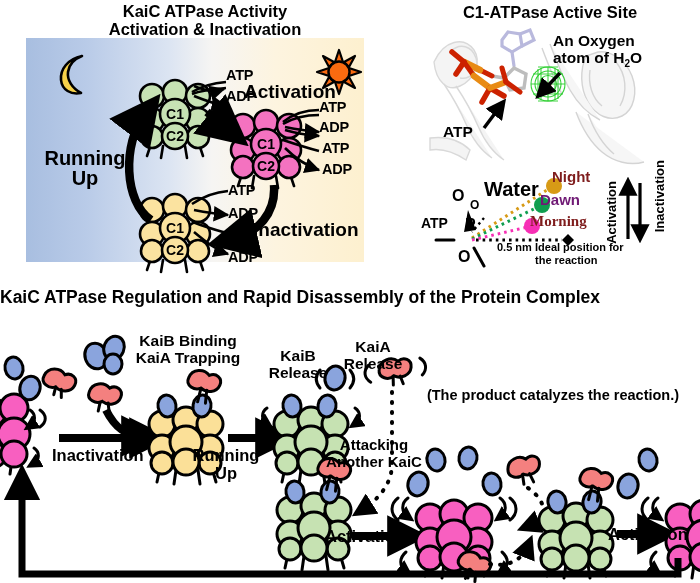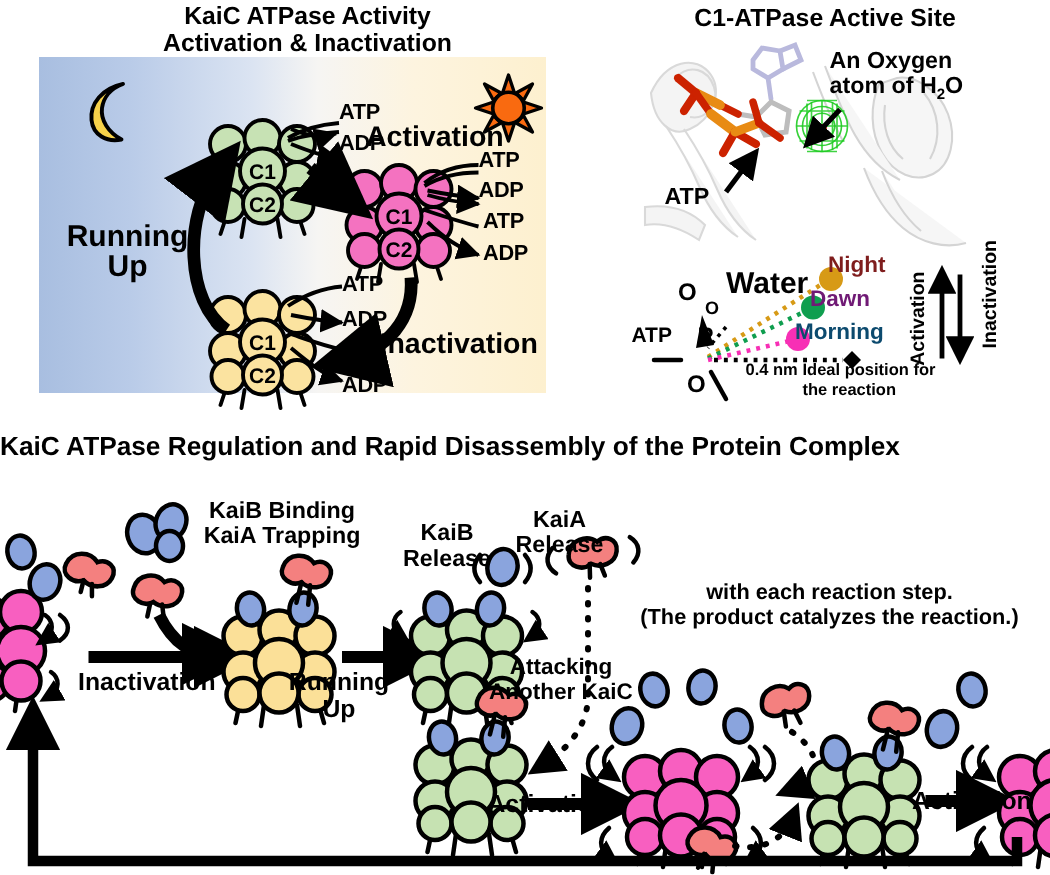--- a/index.html
+++ b/index.html
@@ -286,22 +286,22 @@
   <circle cx="104" cy="66" r="8" fill="#f72fb5"></circle>
 </svg>
 <div class="abs" style="left:465px;top:216px;font-size:16px;font-weight:bold;">P</div>
 <div class="abs" style="left:452px;top:187px;font-size:16px;font-weight:bold;">O</div>
 <div class="abs" style="left:470px;top:198px;font-size:12px;font-weight:bold;">O</div>
 <div class="abs" style="left:458px;top:248px;font-size:16px;font-weight:bold;">O</div>
 <div class="abs" style="left:421px;top:215px;font-size:14px;font-weight:bold;">ATP</div>
 <div class="abs" style="left:484px;top:178px;font-size:20px;font-weight:bold;">Water</div>
 <div class="abs" style="left:552px;top:168px;font-size:15px;font-weight:bold;color:#7f1d1d;">Night</div>
 <div class="abs" style="left:540px;top:191px;font-size:15px;font-weight:bold;color:#701a75;">Dawn</div>
-<div class="abs" style="left:530px;top:213px;font-size:15px;font-weight:bold;color:#0c4a6e;">Morning</div>
-<div class="abs smalltxt" style="left:497px;top:241px;">0.4 nm</div>
+<div class="abs" style="left:530px;top:213px;font-size:15px;font-weight:bold;color:#7f1d1d;font-family:Liberation Serif, serif;">Morning</div>
+<div class="abs smalltxt" style="left:497px;top:241px;">0.5 nm</div>
 <div class="abs smalltxt" style="left:535px;top:241px;width:110px;line-height:1.15;">
   <div>Ideal position for</div>
   <div>the reaction</div>
 </div>
 
 <svg class="abs" style="left:620px;top:175px;" width="36" height="70" viewBox="0 0 36 70">
   <defs>
     <marker id="axu" markerWidth="6" markerHeight="6" refX="4" refY="3" orient="auto">
         <path d="M0 0 L6 3 L0 6 z" fill="#000"></path>
       </marker>
@@ -554,17 +554,16 @@
 </div>
 <div class="abs fig-lbl" style="left:333px;top:338px;width:80px;font-size:15.5px;">
   <div>KaiA</div>
   <div>Release</div>
 </div>
 <div class="abs fig-lbl" style="left:310px;top:437px;width:128px;font-size:15px;">
   <div>Attacking</div>
   <div>Another KaiC</div>
 </div>
 <div class="abs fig-lbl" style="left:412px;top:387px;width:282px;font-size:14.5px;line-height:1.2;">
-  <div>with each reaction step.</div>
   <div>(The product catalyzes the reaction.)</div>
 </div>
 <div class="abs" style="left:325px;top:527px;font-size:16.5px;font-weight:bold;">Activation</div>
 <div class="abs" style="left:608px;top:525px;font-size:16.5px;font-weight:bold;">Activation</div>
 
 </body></html>

